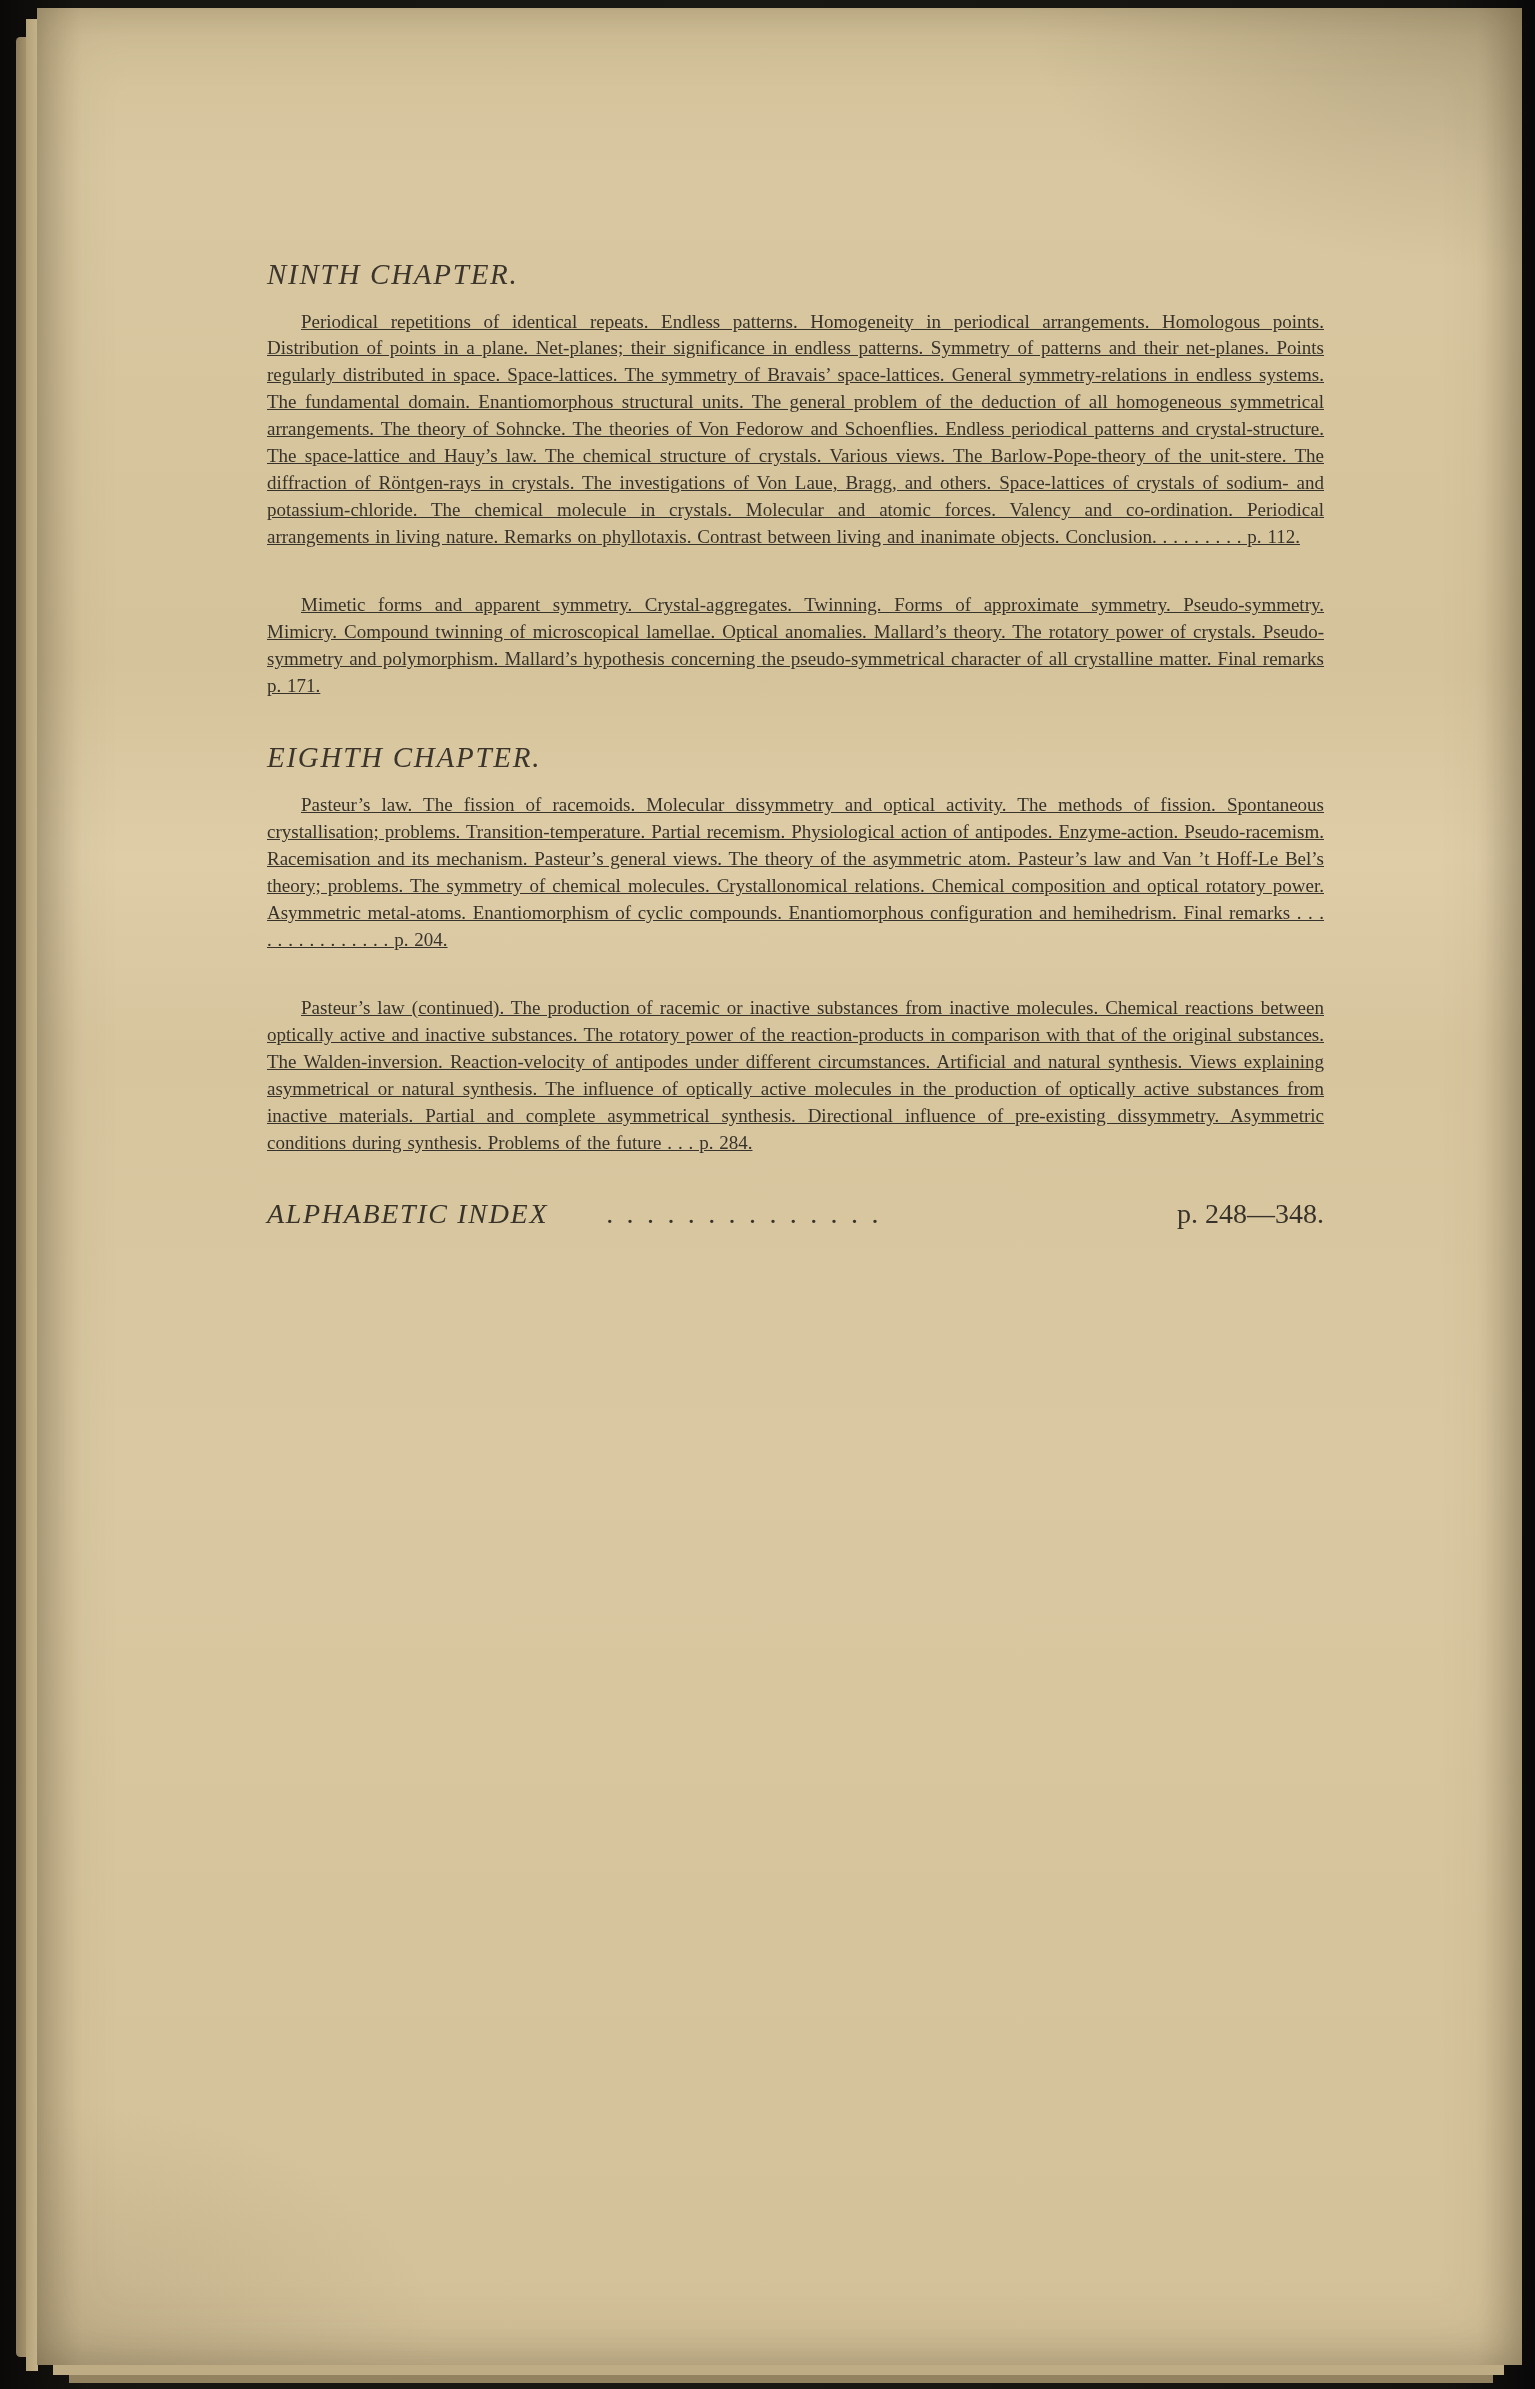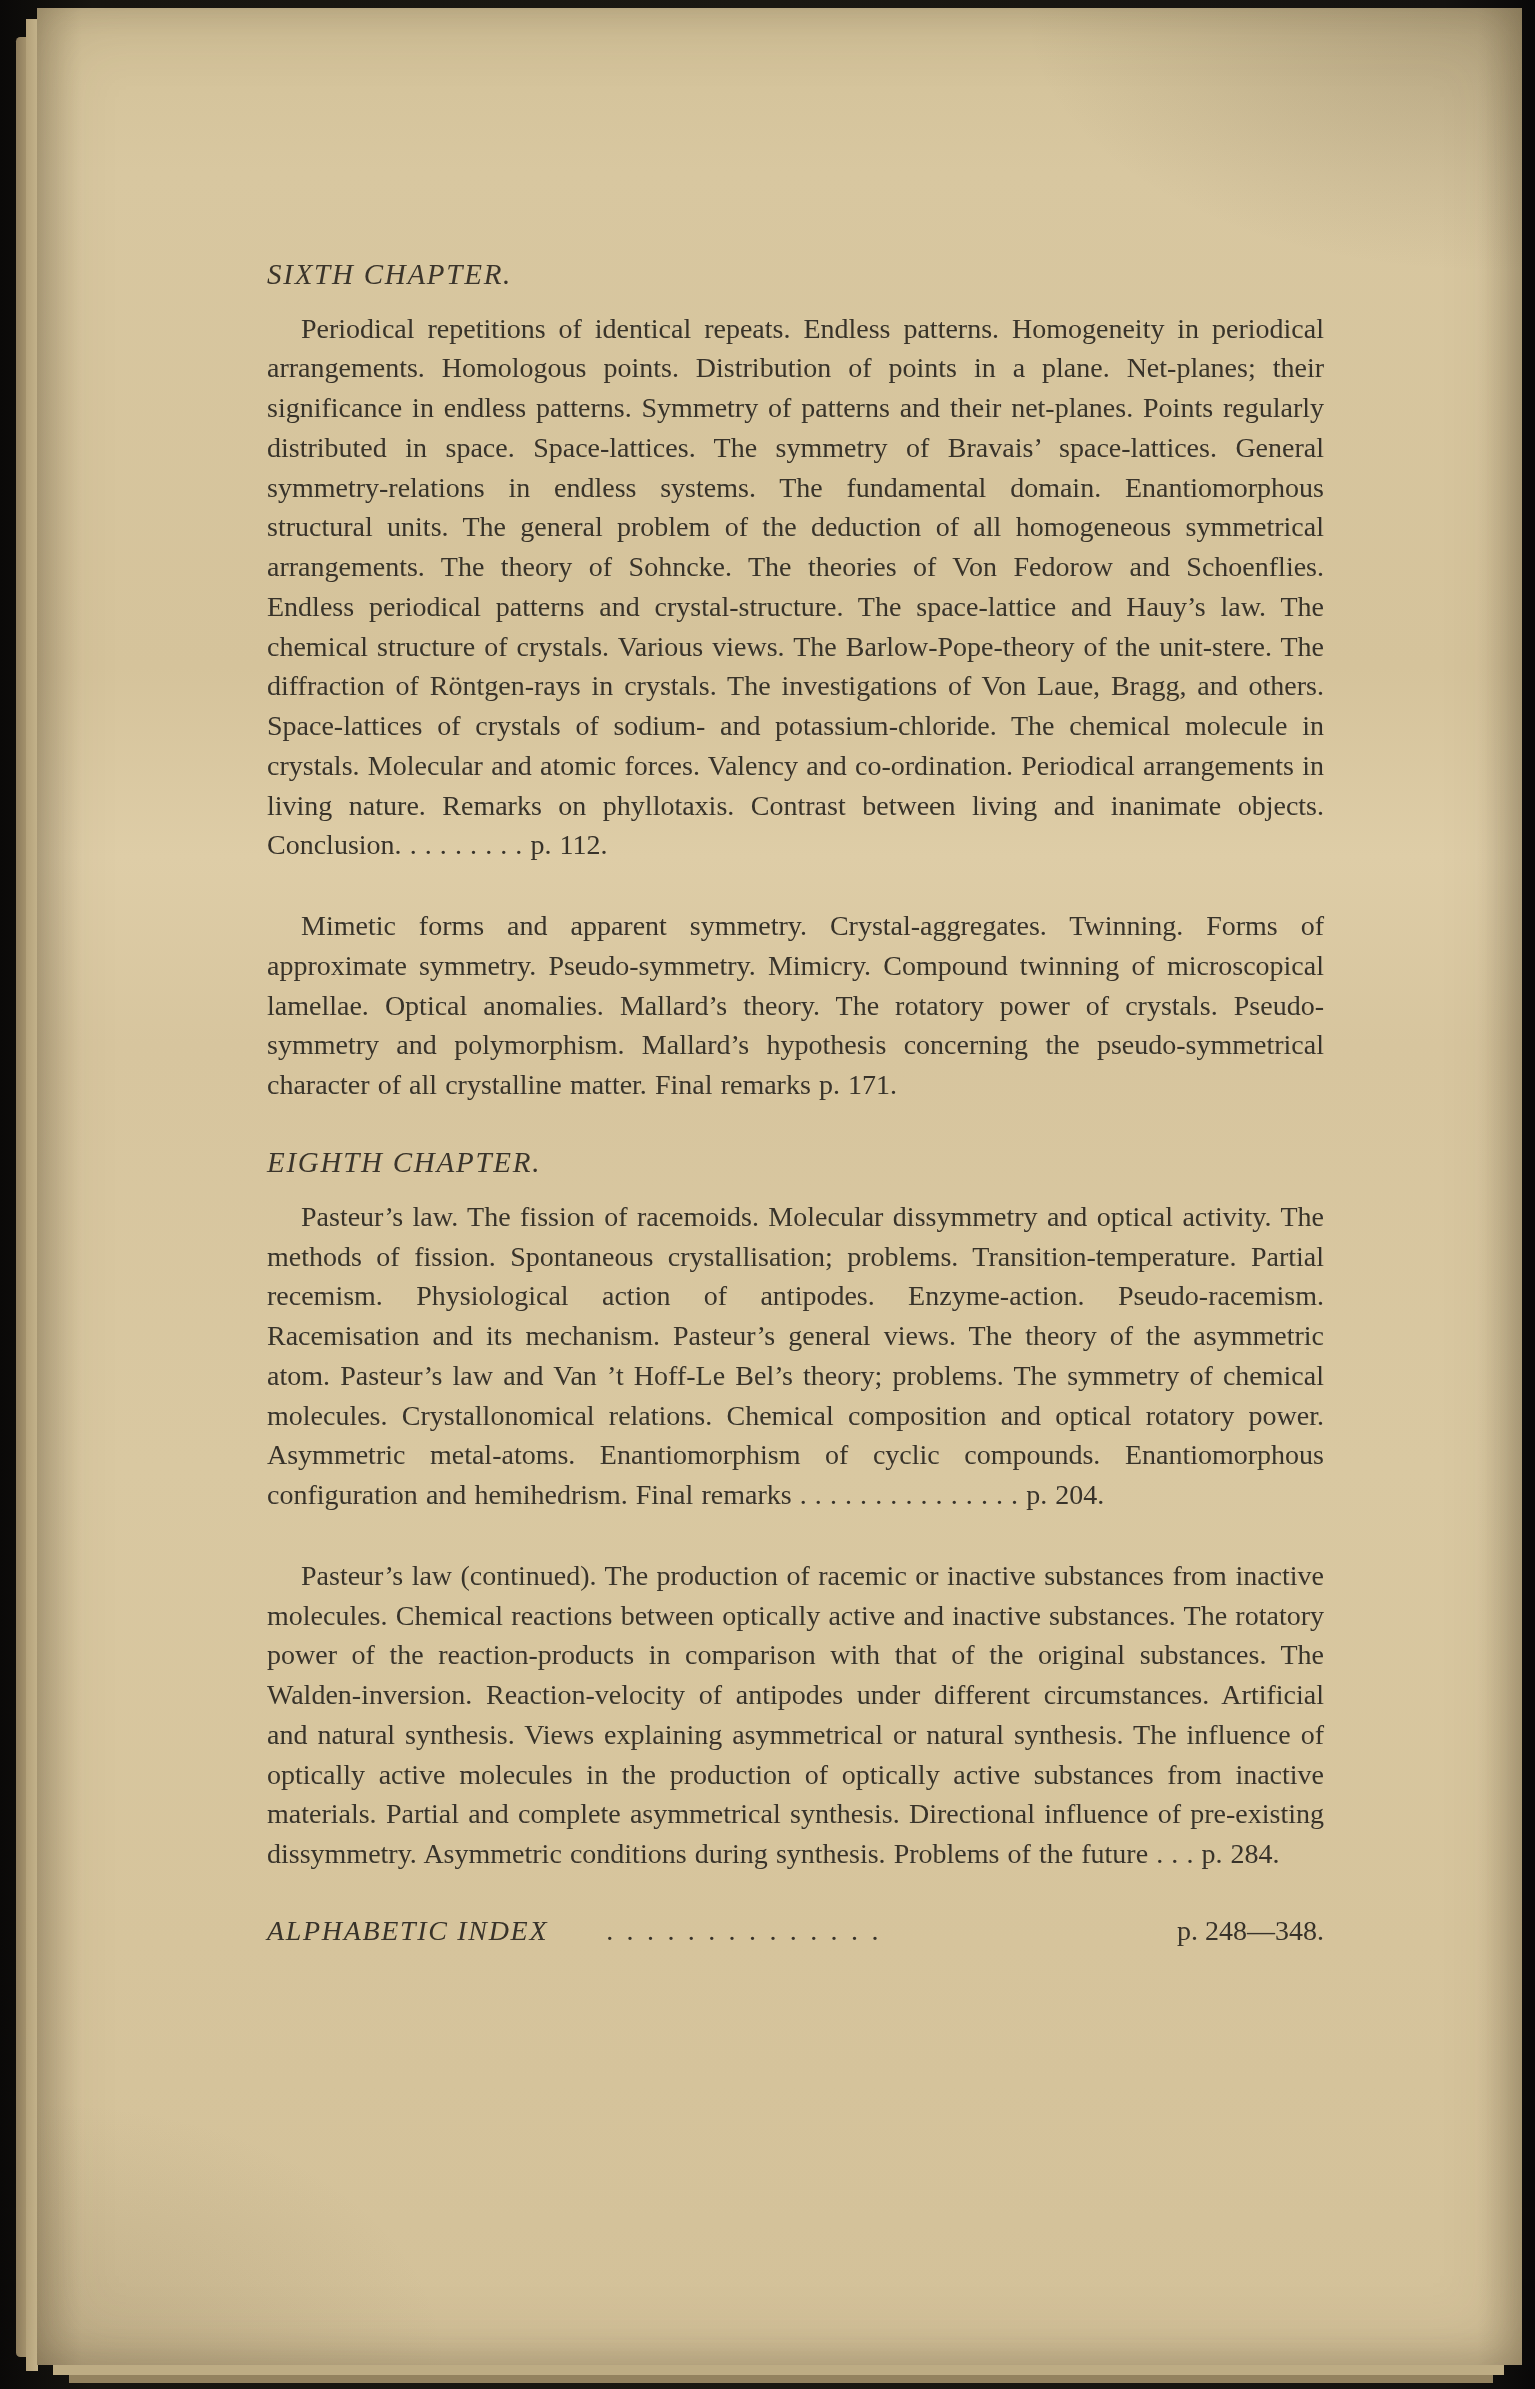--- a/index.html
+++ b/index.html
@@ -57,27 +57,28 @@
   section{margin:0 0 41px 0;}
   .heading{
     font-style:italic;
     font-weight:400;
     font-size:29px;
     letter-spacing:0.06em;
     margin:0 0 18px 0;
     color:#3b352b;
   }
   .body-para{
-    font-size:28px;
+    font-size:19px;
     line-height:1.42;
     text-align:justify;
     text-indent:34px;
     word-spacing:1.1px;
     margin:0;
     color:#38332a;
+    text-decoration:underline;
   }
   .index-line{
     display:flex;
     align-items:baseline;
     font-size:28px;
     margin-top:14px;
     color:#38332a;
     gap:40px;
   }
   .idx-label{
@@ -101,21 +102,21 @@
 
   <div class="edge-left-deep"></div>
   <div class="edge-left-mid"></div>
   <div class="edge-bottom-deep"></div>
   <div class="edge-bottom-mid"></div>
 
   <div class="paper">
     <div class="content">
 
       <section>
-        <h2 class="heading">SIXTH CHAPTER.</h2>
+        <h2 class="heading">NINTH CHAPTER.</h2>
         <p class="body-para">Periodical repetitions of identical repeats. Endless patterns. Homogeneity in periodical arrangements. Homologous points. Distribution of points in a plane. Net-planes; their significance in endless patterns. Symmetry of patterns and their net-planes. Points regularly distributed in space. Space-lattices. The symmetry of Bravais’ space-lattices. General symmetry-relations in endless systems. The fundamental domain. Enantiomorphous structural units. The general problem of the deduction of all homogeneous symmetrical arrangements. The theory of Sohncke. The theories of Von Fedorow and Schoenflies. Endless periodical patterns and crystal-structure. The space-lattice and Hauy’s law. The chemical structure of crystals. Various views. The Barlow-Pope-theory of the unit-stere. The diffraction of Röntgen-rays in crystals. The investigations of Von Laue, Bragg, and others. Space-lattices of crystals of sodium- and potassium-chloride. The chemical molecule in crystals. Molecular and atomic forces. Valency and co-ordination. Periodical arrangements in living nature. Remarks on phyllotaxis. Contrast between living and inanimate objects. Conclusion. . . . . . . . . p. 112.</p>
       </section>
 
       <section>
         <p class="body-para">Mimetic forms and apparent symmetry. Crystal-aggregates. Twinning. Forms of approximate symmetry. Pseudo-symmetry. Mimicry. Compound twinning of microscopical lamellae. Optical anomalies. Mallard’s theory. The rotatory power of crystals. Pseudo-symmetry and polymorphism. Mallard’s hypothesis concerning the pseudo-symmetrical character of all crystalline matter. Final remarks p. 171.</p>
       </section>
 
       <section>
         <h2 class="heading">EIGHTH CHAPTER.</h2>
         <p class="body-para">Pasteur’s law. The fission of racemoids. Molecular dissymmetry and optical activity. The methods of fission. Spontaneous crystallisation; problems. Transition-temperature. Partial recemism. Physiological action of antipodes. Enzyme-action. Pseudo-racemism. Racemisation and its mechanism. Pasteur’s general views. The theory of the asymmetric atom. Pasteur’s law and Van ’t Hoff-Le Bel’s theory; problems. The symmetry of chemical molecules. Crystallonomical relations. Chemical composition and optical rotatory power. Asymmetric metal-atoms. Enantiomorphism of cyclic compounds. Enantiomorphous configuration and hemihedrism. Final remarks . . . . . . . . . . . . . . . p. 204.</p>

